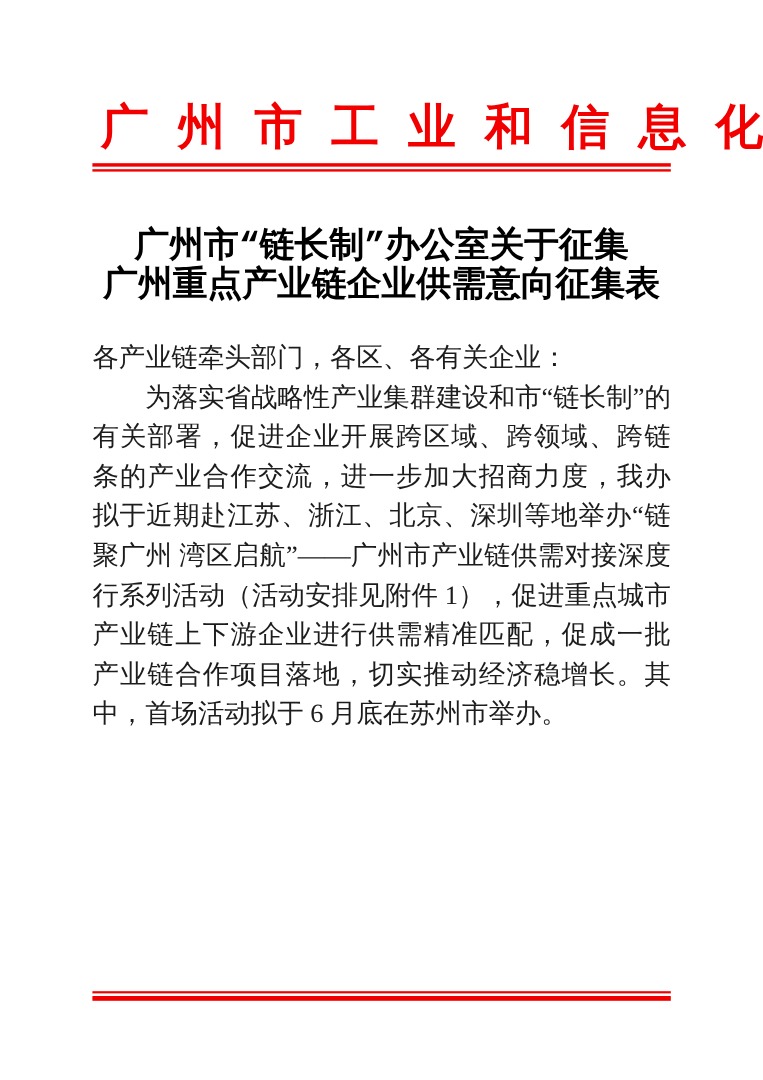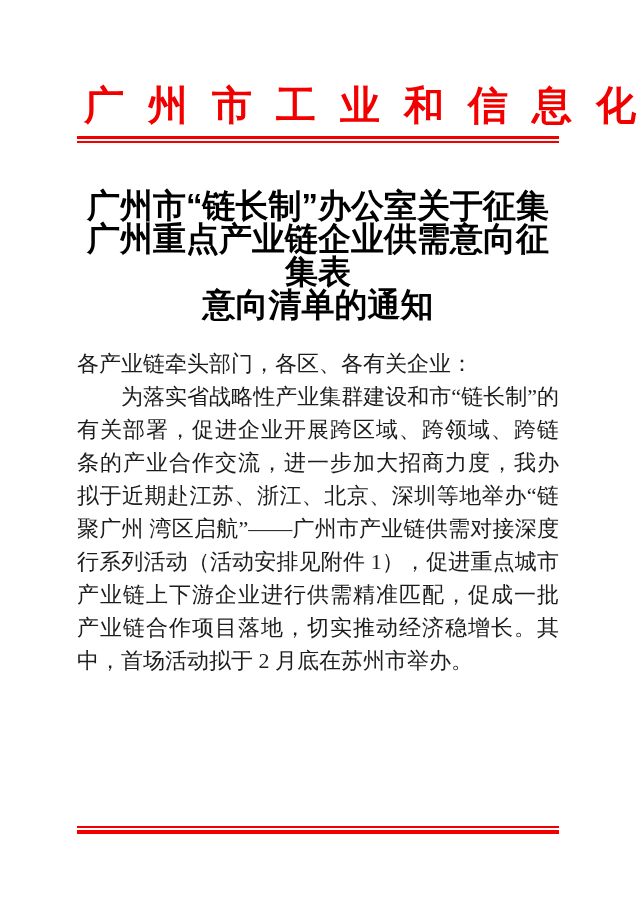--- a/index.html
+++ b/index.html
@@ -35,23 +35,23 @@
     white-space:nowrap;
   }
   .rule-top{margin-top:8px;}
   .rule-top .r-a{height:3px;background:var(--red);}
   .rule-top .r-gap{height:2px;background:#ffffff;}
   .rule-top .r-b{height:2px;background:var(--red);}
   
   .doc-title{
     margin-top:46px;
     text-align:center;
-    font-family:Liberation Sans, sans-serif;
+    font-family:Liberation Mono, monospace;
     font-weight:bold;
-    font-size:33px;
+    font-size:29px;
     line-height:33px;
     color:#000000;
   }
   
   .body-text{
     margin-top:26px;
     font-size:22px;
     line-height:33px;
     text-align:justify;
     color:var(--ink);
@@ -79,26 +79,25 @@
 
     <div class="rule-top">
       <div class="r-a"></div>
       <div class="r-gap"></div>
       <div class="r-b"></div>
     </div>
 
     <div class="doc-title">
       <div>广州市“链长制”办公室关于征集</div>
       <div>广州重点产业链企业供需意向征集表</div>
-      <div>意向清单的通知</div>
     </div>
 
     <div class="body-text">
       <p>各产业链牵头部门，各区、各有关企业：</p>
-      <p class="indent">为落实省战略性产业集群建设和市“链长制”的有关部署，促进企业开展跨区域、跨领域、跨链条的产业合作交流，进一步加大招商力度，我办拟于近期赴江苏、浙江、北京、深圳等地举办“链聚广州 湾区启航”——广州市产业链供需对接深度行系列活动（活动安排见附件 1），促进重点城市产业链上下游企业进行供需精准匹配，促成一批产业链合作项目落地，切实推动经济稳增长。其中，首场活动拟于 2 月底在苏州市举办。</p>
+      <p class="indent">为落实省战略性产业集群建设和市“链长制”的有关部署，促进企业开展跨区域、跨领域、跨链条的产业合作交流，进一步加大招商力度，我办拟于近期赴江苏、浙江、北京、深圳等地举办“链聚广州 湾区启航”——广州市产业链供需对接深度行系列活动（活动安排见附件 1），促进重点城市产业链上下游企业进行供需精准匹配，促成一批产业链合作项目落地，切实推动经济稳增长。其中，首场活动拟于 6 月底在苏州市举办。</p>
     </div>
 
   </div>
 
   <div class="rule-bottom">
     <div class="r-a"></div>
     <div class="r-gap"></div>
     <div class="r-b"></div>
   </div>
 </div>

